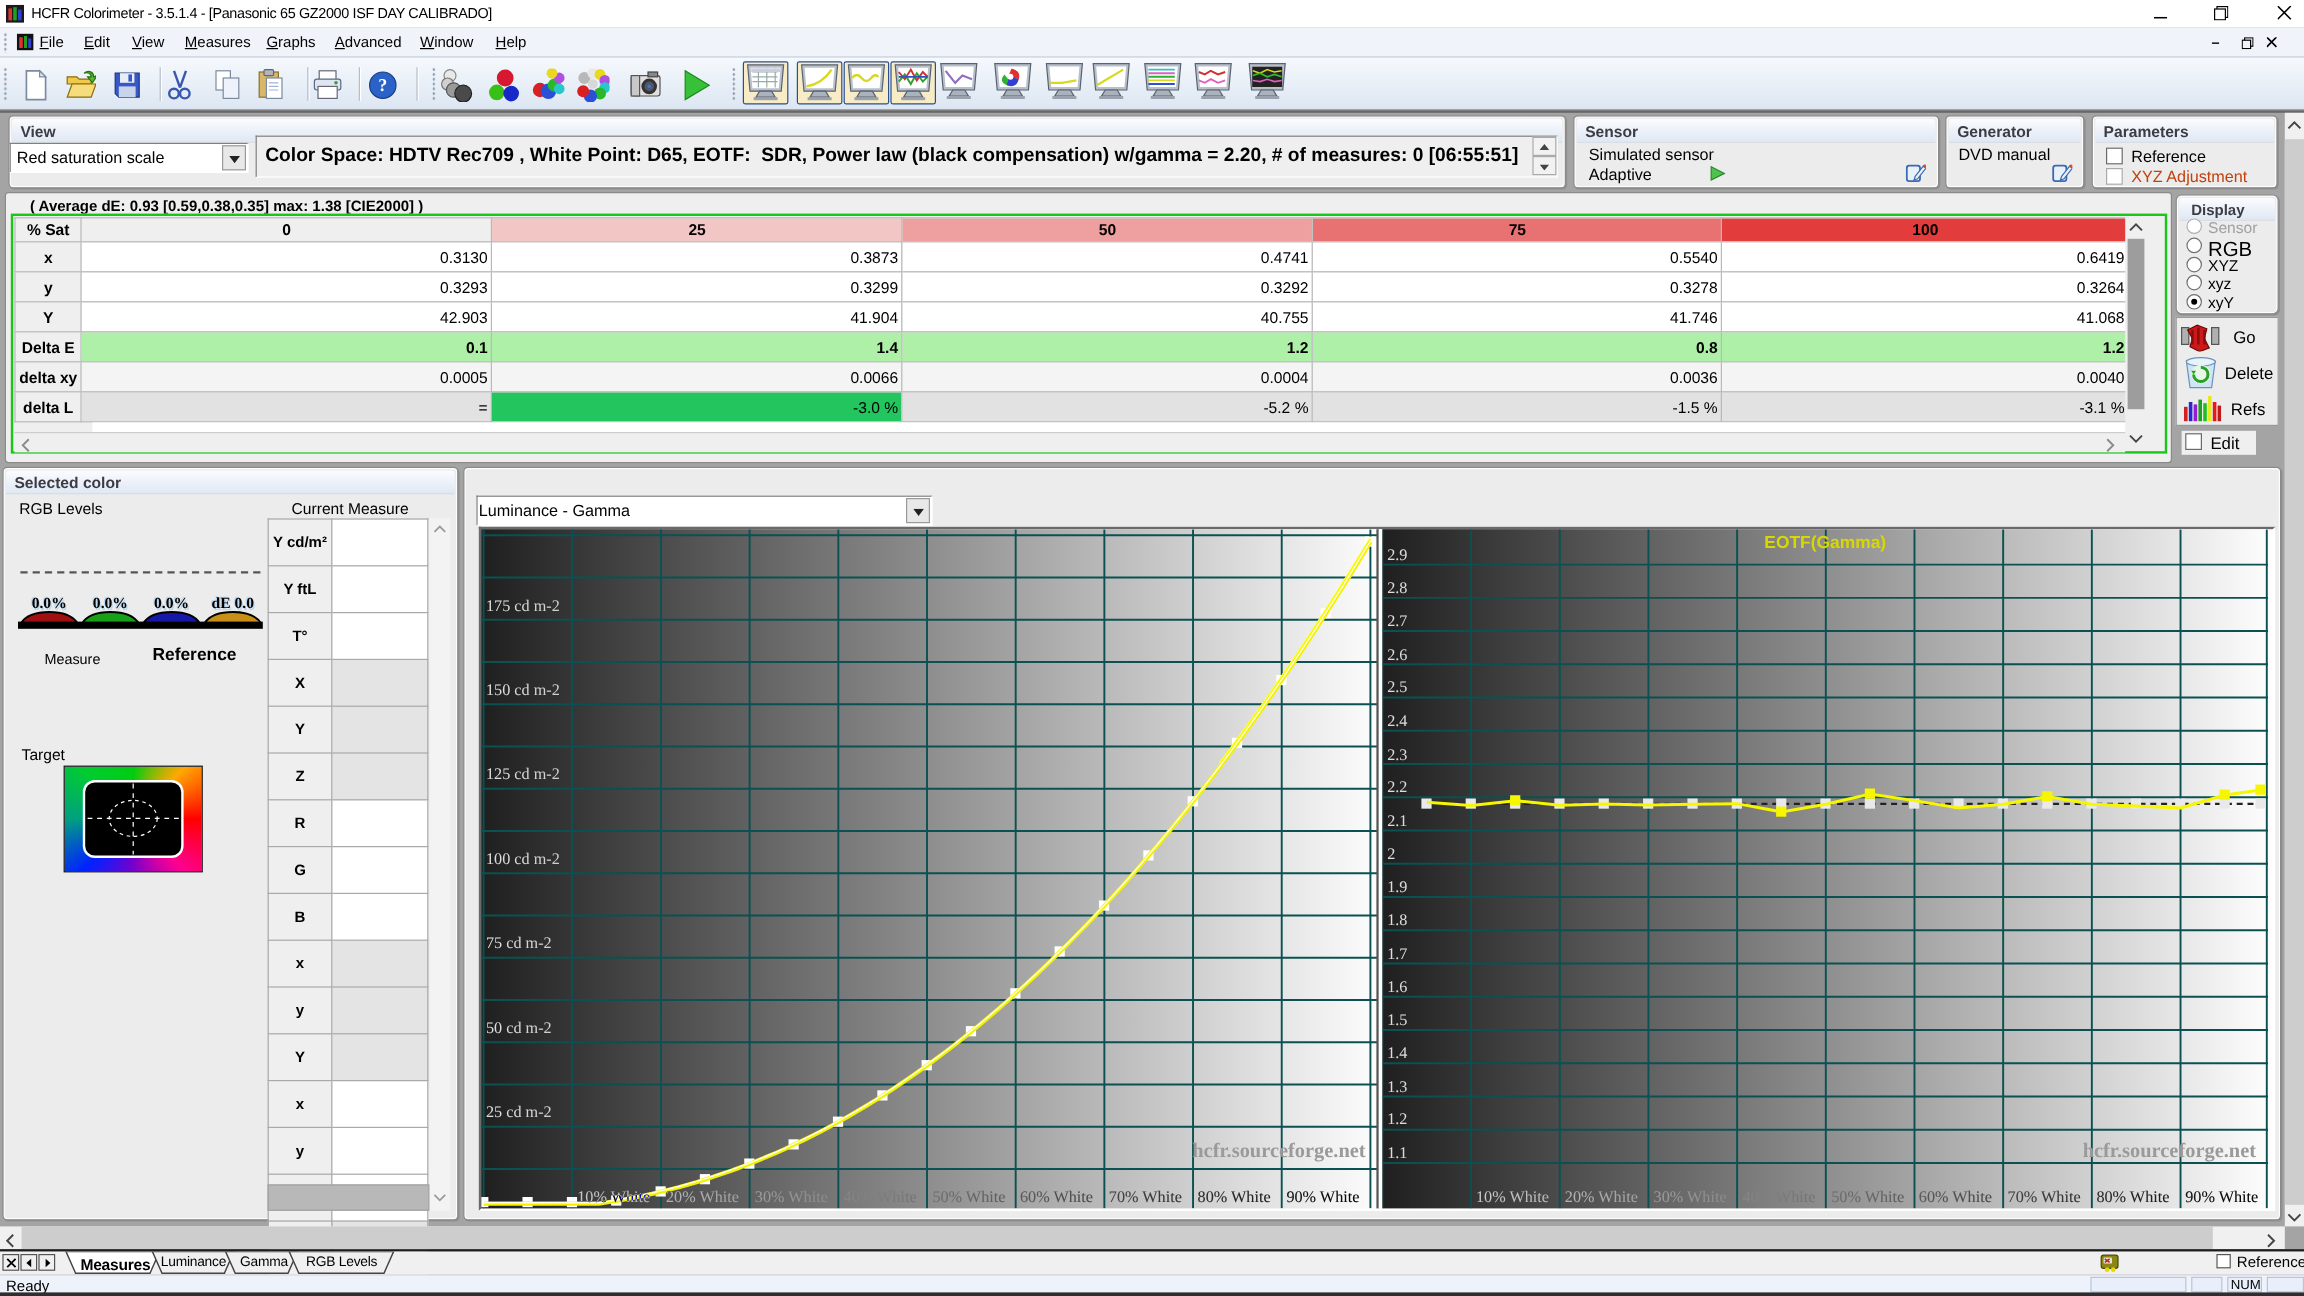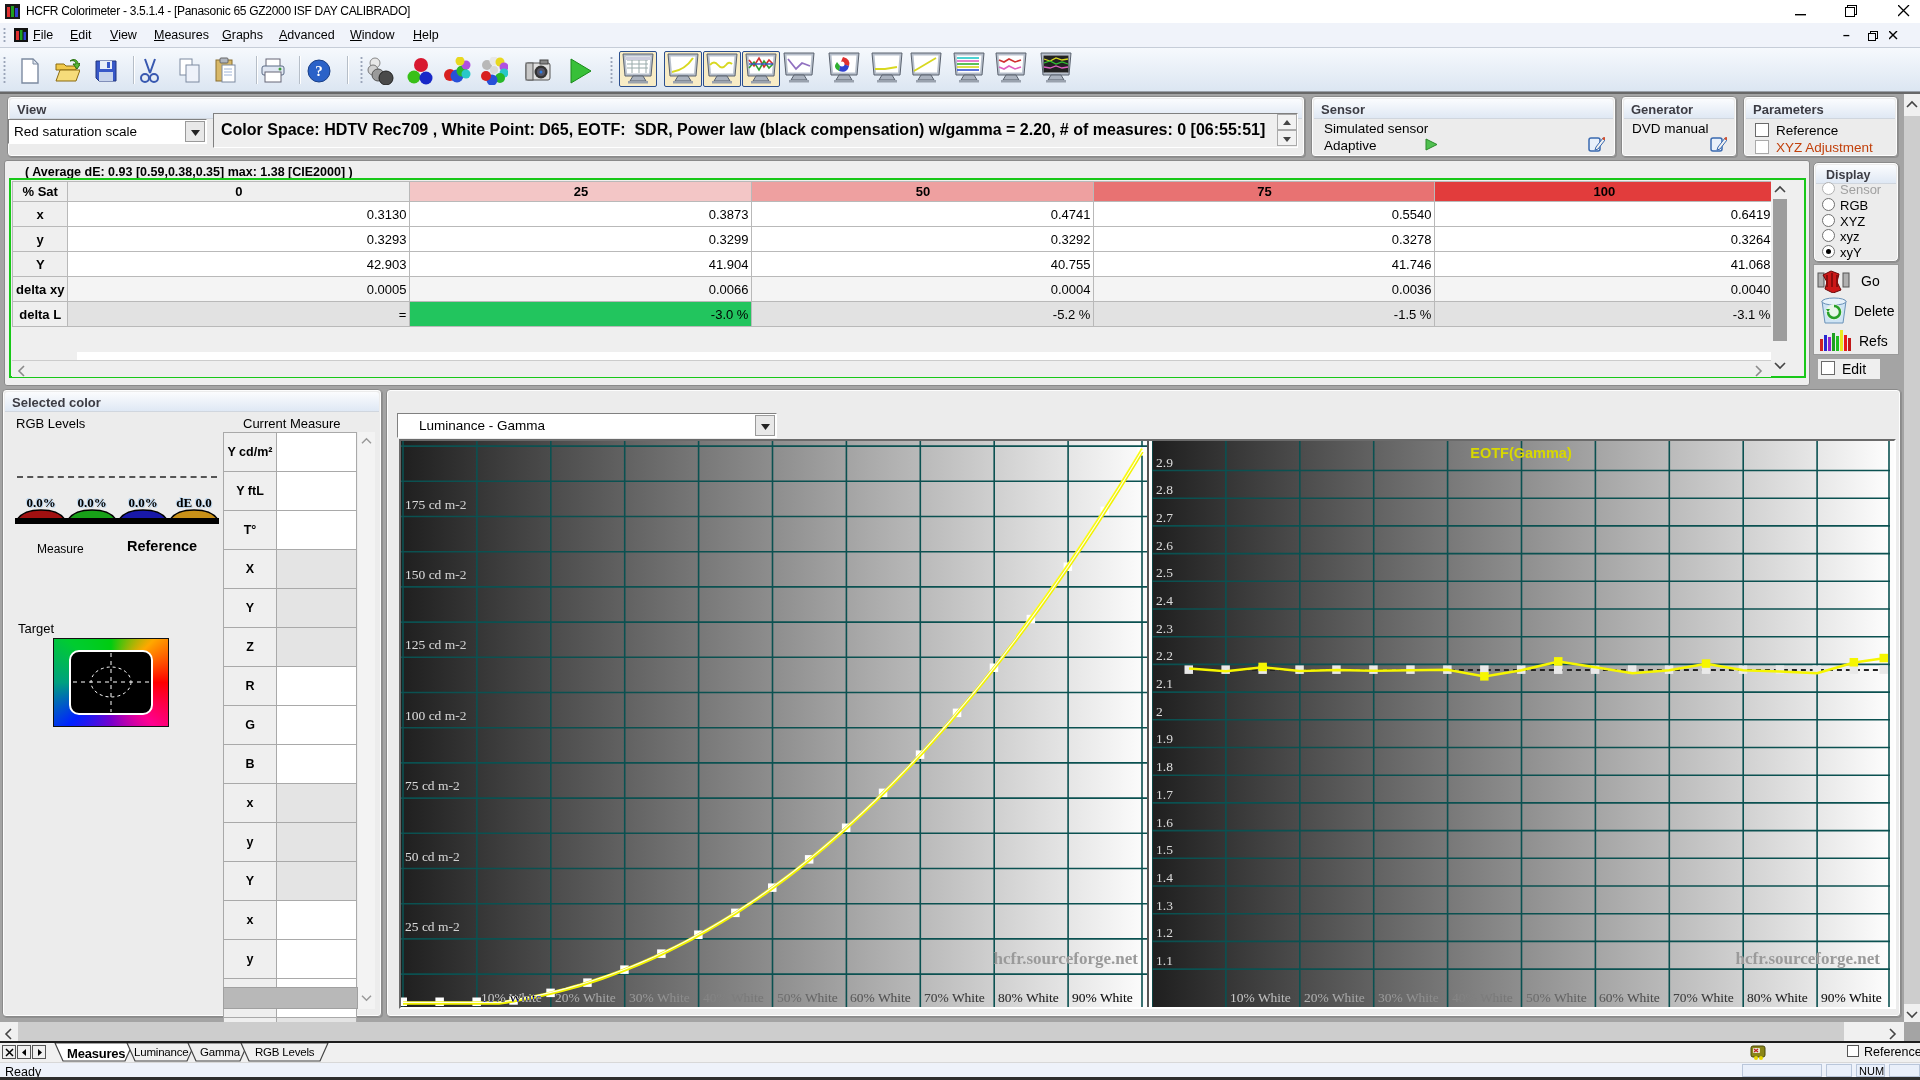--- a/index.html
+++ b/index.html
@@ -367,20 +367,28 @@
           </tr>
           <tr>
             <td class="rl">Y</td>
             <td class="v" style="">42.903</td>
             <td class="v" style="">41.904</td>
             <td class="v" style="">40.755</td>
             <td class="v" style="">41.746</td>
             <td class="v" style="">41.068</td>
           </tr>
           <tr>
+            <td class="rl">Delta E</td>
+            <td class="v" style="background:#aef0a8;font-weight:bold">0.1</td>
+            <td class="v" style="background:#aef0a8;font-weight:bold">1.4</td>
+            <td class="v" style="background:#aef0a8;font-weight:bold">1.2</td>
+            <td class="v" style="background:#aef0a8;font-weight:bold">0.8</td>
+            <td class="v" style="background:#aef0a8;font-weight:bold">1.2</td>
+          </tr>
+          <tr>
             <td class="rl">delta xy</td>
             <td class="v" style="background:#f4f4f4">0.0005</td>
             <td class="v" style="background:#f4f4f4">0.0066</td>
             <td class="v" style="background:#f4f4f4">0.0004</td>
             <td class="v" style="background:#f4f4f4">0.0036</td>
             <td class="v" style="background:#f4f4f4">0.0040</td>
           </tr>
           <tr>
             <td class="rl">delta L</td>
             <td class="v" style="background:#e2e2e2">=</td>
@@ -410,21 +418,21 @@
         </svg>
       </div>
 </div>
   </div>
 <div class="panel" style="left:1813px;top:162px;width:86px;height:100px;border-radius:5px">
     <div class="cap" style="font-size:12.5px;padding-left:10px;height:19px">Display</div>
   </div>
 <div class="radio" style="left:1822px;top:182px;border-color:#b0b0b0"></div>
 <span class="abs" style="left:1840px;top:182px;font-size:13px;color:#a0a0a0">Sensor</span>
 <div class="radio" style="left:1822px;top:198px;"></div>
-<span class="abs" style="left:1840px;top:198px;font-size:13px;color:#000">RGB</span>
+<span class="abs" style="left:1840px;top:198px;font-size:17px;color:#000">RGB</span>
 <div class="radio" style="left:1822px;top:214px;"></div>
 <span class="abs" style="left:1840px;top:214px;font-size:13px;color:#000">XYZ</span>
 <div class="radio" style="left:1822px;top:229px;"></div>
 <span class="abs" style="left:1840px;top:229px;font-size:13px;color:#000">xyz</span>
 <div class="radio" style="left:1822px;top:245px;"></div>
 <div class="abs" style="left:1826px;top:249px;width:5px;height:5px;border-radius:50%;background:#000"></div>
 <span class="abs" style="left:1840px;top:245px;font-size:13px;color:#000">xyY</span>
 <div class="abs" style="left:1813px;top:264px;width:86px;height:91px;background:#ececec;border:1px solid #9a9a9a">
 <svg class="abs" style="left:3px;top:2px" width="34" height="26">
       <rect x="1" y="6" width="6" height="14" fill="#b0b0b0" stroke="#555"></rect>
@@ -602,21 +610,21 @@
       <svg style="position:absolute;left:2px;top:5px" width="13" height="9" viewBox="0 0 14 10">
         <path d="M2 7 L7 2 L12 7" fill="none" stroke="#999" stroke-width="1.6"></path>
       </svg>
       <svg style="position:absolute;left:2px;top:562px" width="13" height="9" viewBox="0 0 14 10">
         <path d="M2 2 L7 7 L12 2" fill="none" stroke="#999" stroke-width="1.6"></path>
       </svg>
     </div>
 </div>
 <div class="panel" style="left:386px;top:389px;width:1515px;height:628px;border-radius:4px">
 <div class="sunk" style="left:10px;top:23px;width:380px;height:25px;background:#fff">
-      <span class="abs" style="left:21px;top:4px;font-size:13.5px">Luminance - Gamma</span>
+      <span class="abs" style="left:1px;top:4px;font-size:13.5px">Luminance - Gamma</span>
       <div class="abs" style="right:1px;top:1px;width:20px;height:21px;background:#e8e8e8;border:1px solid #9a9a9a">
         <svg width="9" height="6" style="position:absolute;left:5px;top:8px">
           <path d="M0 0 h9 l-4.5 6z" fill="#222"></path>
         </svg>
       </div>
     </div>
 </div>
 <div class="abs" style="left:399px;top:439px;width:1497px;height:570px;background:#fdfdfd;border-top:2px solid #6a6a6a;border-left:2px solid #6a6a6a;border-bottom:2px solid #fff;border-right:2px solid #fff"></div>
 <div class="abs" style="left:401px;top:441px;width:747px;height:566px;background:linear-gradient(to right,#1f1f1f,#fdfdfd);overflow:hidden">
 <svg width="747" height="566" style="position:absolute;left:0;top:0">

